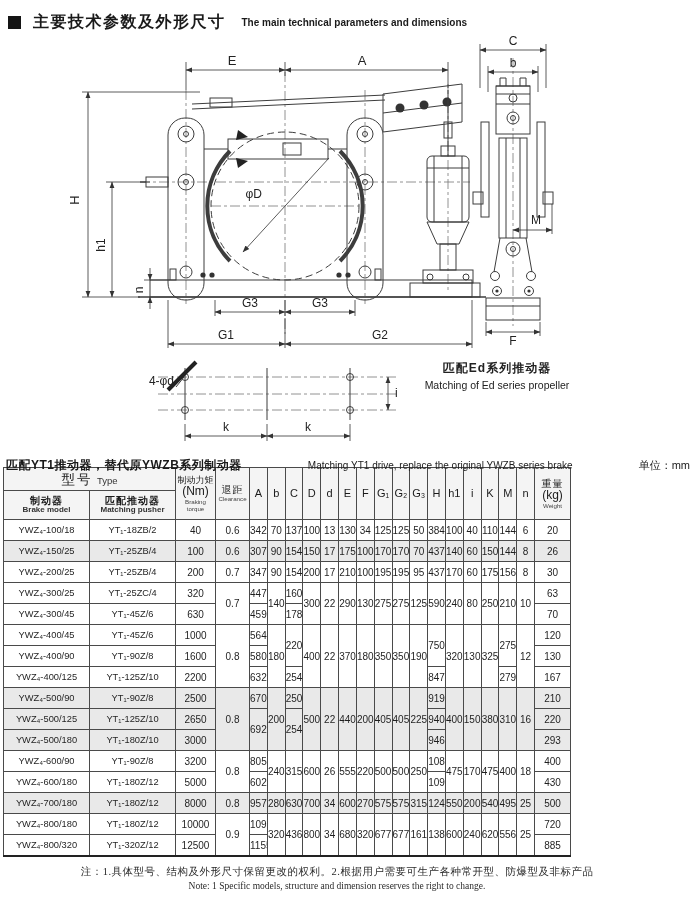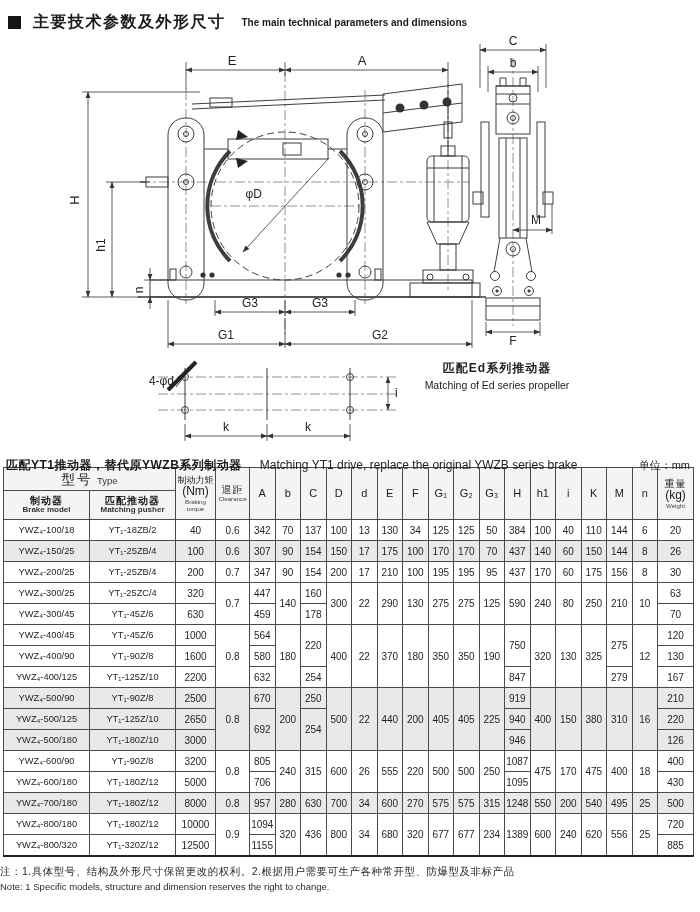--- a/index.html
+++ b/index.html
@@ -10,39 +10,39 @@
   .t-zh{font-size:16px;font-weight:bold;letter-spacing:1.5px;white-space:nowrap;}
   .t-en{font-size:10px;font-weight:bold;white-space:nowrap;margin-left:4px;}
   svg.drawing{display:block;}
   svg text{font-family:"Liberation Sans","DejaVu Sans",sans-serif;fill:#222;}
   .dimtxt{font-size:12px;}
   .dimtxt-big{font-size:13px;}
   .capzh{font-size:12px;font-weight:bold;letter-spacing:1px;}
   .capen{font-size:10.5px;}
   .tbl-caption{display:flex;align-items:baseline;padding:1px 6px 2px 6px;height:17px;}
   .cap-zh{font-size:12px;font-weight:bold;letter-spacing:0.5px;}
-  .cap-en{font-size:12px;margin-left:18px;color:#222;}
+  .cap-en{font-size:10px;margin-left:66px;color:#222;}
   .cap-unit{margin-left:auto;font-size:11px;padding-right:4px;margin-top:10px;}
-  table{width:691px;margin:0 3px;border-collapse:collapse;table-layout:fixed;border:1.5px solid #333;border-bottom:2px solid #222;}
+  table{width:568px;margin:0 3px;border-collapse:collapse;table-layout:fixed;border:1.5px solid #333;border-bottom:2px solid #222;}
   th,td{border:1px solid #4a4a4a;text-align:center;vertical-align:middle;padding:0;line-height:1.1;overflow:hidden;}
   thead th{background:#f4f4f4;font-weight:normal;}
   thead tr.hr1 th{height:22px;}
   thead tr.hr2 th{height:28px;font-weight:bold;}
   td{font-size:10px;height:20px;color:#1f1f1f;}
   td.c-model{font-size:9.3px;}
   tr.shade td{background:#e9e9e9;}
   .h-type-zh{font-size:13.5px;letter-spacing:2px;}
   .h-type-en{font-size:9.5px;color:#333;}
   .h-sub-zh{display:block;font-size:10px;letter-spacing:1px;}
   .h-sub-en{display:block;font-size:8px;color:#333;}
   .h-small-zh{display:block;font-size:9px;line-height:1.15;white-space:normal;}
   .h-unit{display:block;font-size:12px;}
   .h-tiny{display:block;font-size:6.5px;color:#444;transform:scale(0.95);}
   .h-dim{font-size:11px;}
-  .notes{padding:7px 26px 0 0;text-align:left;}
+  .notes{padding:7px 26px 0 0;text-align:center;font-family:Liberation Serif, serif;}
   .note-zh{font-size:10.5px;color:#2b2b2b;letter-spacing:0.5px;line-height:1.5;}
   .note-en{font-size:9.5px;color:#2b2b2b;line-height:1.45;}
 </style>
 </head>
 <body>
 
 <div class="page">
 
   <div class="title-row">
     <span class="sq"></span>
@@ -503,21 +503,21 @@
           <td rowspan="2">692</td>
           <td rowspan="2">254</td>
           <td>940</td>
           <td>220</td>
         </tr>
         <tr class="shade">
           <td class="c-model">YWZ₄-500/180</td>
           <td class="c-model">YT₁-180Z/10</td>
           <td>3000</td>
           <td>946</td>
-          <td>126</td>
+          <td>293</td>
         </tr>
         <tr>
           <td class="c-model">YWZ₄-600/90</td>
           <td class="c-model">YT₁-90Z/8</td>
           <td>3200</td>
           <td rowspan="2">0.8</td>
           <td>805</td>
           <td rowspan="2">240</td>
           <td rowspan="2">315</td>
           <td rowspan="2">600</td>
@@ -532,21 +532,21 @@
           <td rowspan="2">170</td>
           <td rowspan="2">475</td>
           <td rowspan="2">400</td>
           <td rowspan="2">18</td>
           <td>400</td>
         </tr>
         <tr>
           <td class="c-model">YWZ₄-600/180</td>
           <td class="c-model">YT₁-180Z/12</td>
           <td>5000</td>
-          <td>706</td>
+          <td>602</td>
           <td>1095</td>
           <td>430</td>
         </tr>
         <tr class="shade">
           <td class="c-model">YWZ₄-700/180</td>
           <td class="c-model">YT₁-180Z/12</td>
           <td>8000</td>
           <td>0.8</td>
           <td>957</td>
           <td>280</td>
@@ -573,21 +573,21 @@
           <td rowspan="2">0.9</td>
           <td>1094</td>
           <td rowspan="2">320</td>
           <td rowspan="2">436</td>
           <td rowspan="2">800</td>
           <td rowspan="2">34</td>
           <td rowspan="2">680</td>
           <td rowspan="2">320</td>
           <td rowspan="2">677</td>
           <td rowspan="2">677</td>
-          <td rowspan="2">234</td>
+          <td rowspan="2">161</td>
           <td rowspan="2">1389</td>
           <td rowspan="2">600</td>
           <td rowspan="2">240</td>
           <td rowspan="2">620</td>
           <td rowspan="2">556</td>
           <td rowspan="2">25</td>
           <td>720</td>
         </tr>
         <tr>
           <td class="c-model">YWZ₄-800/320</td>

